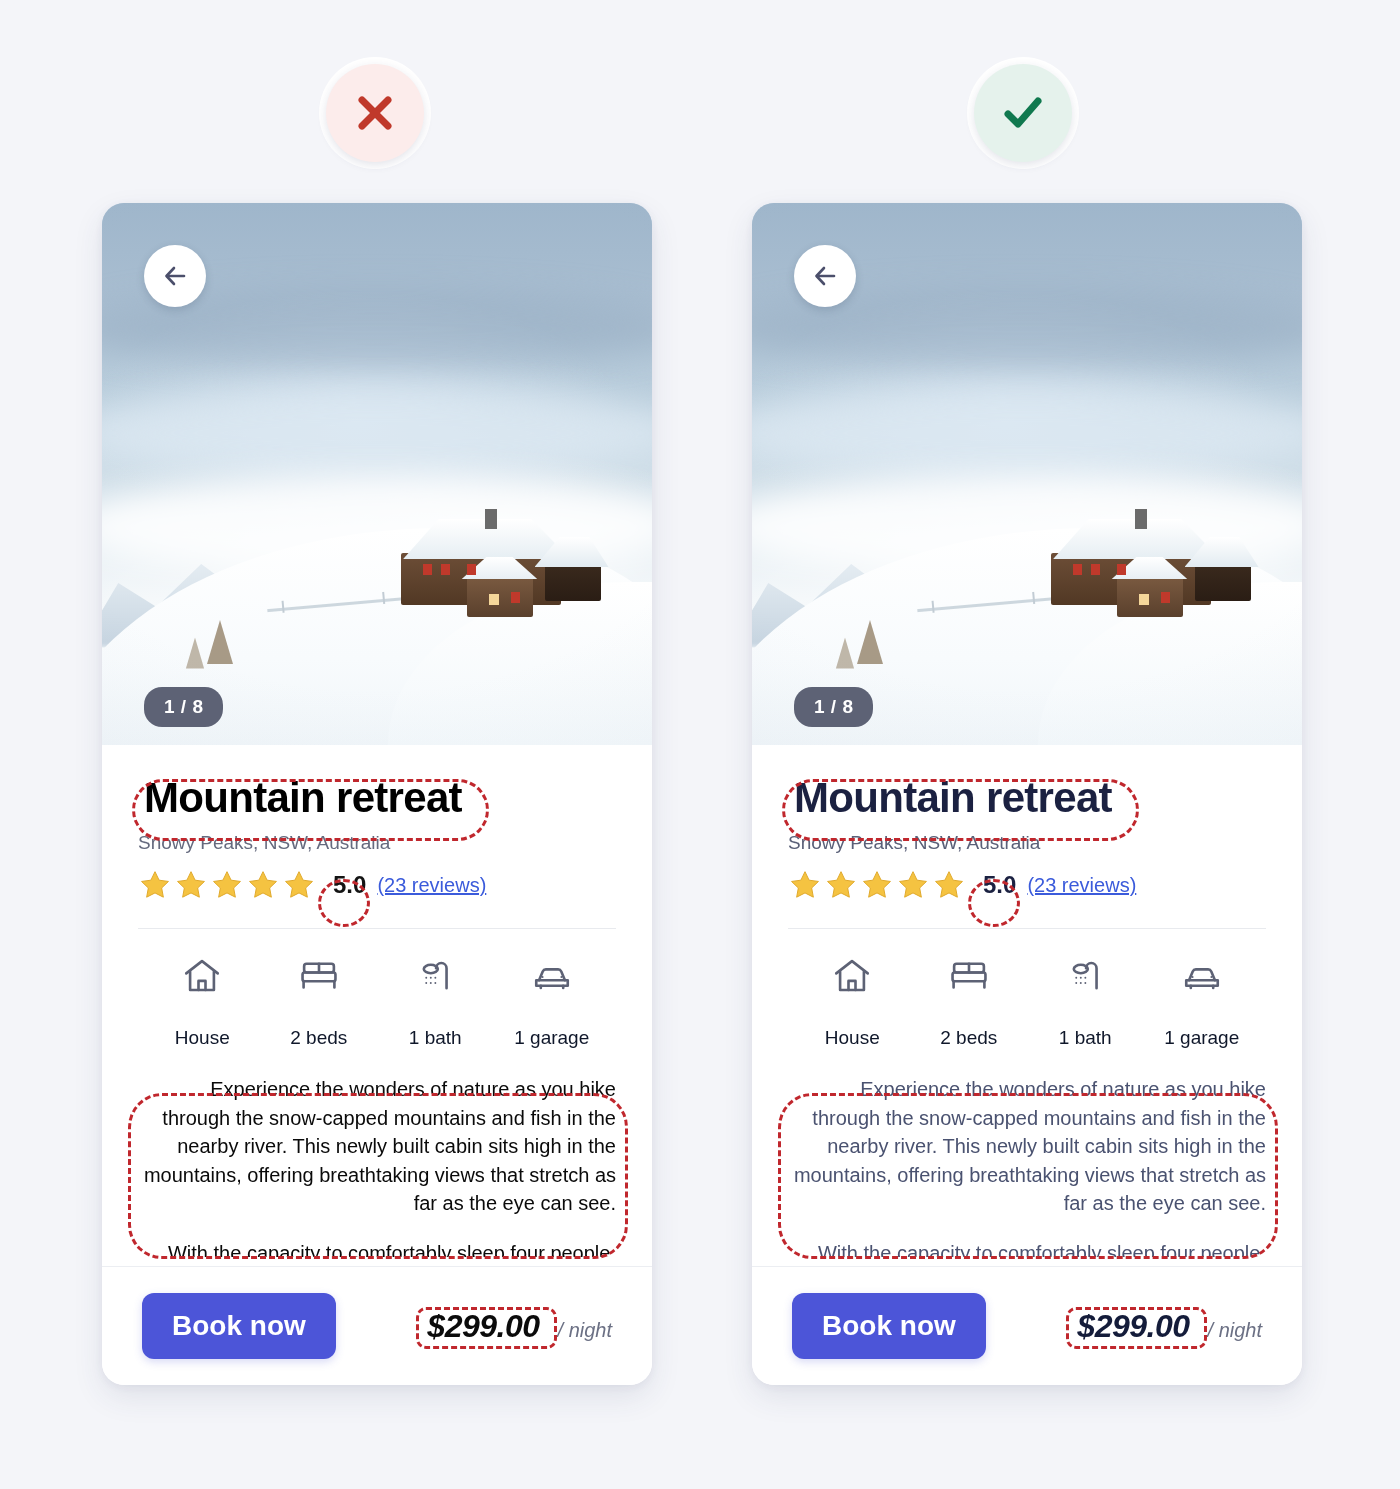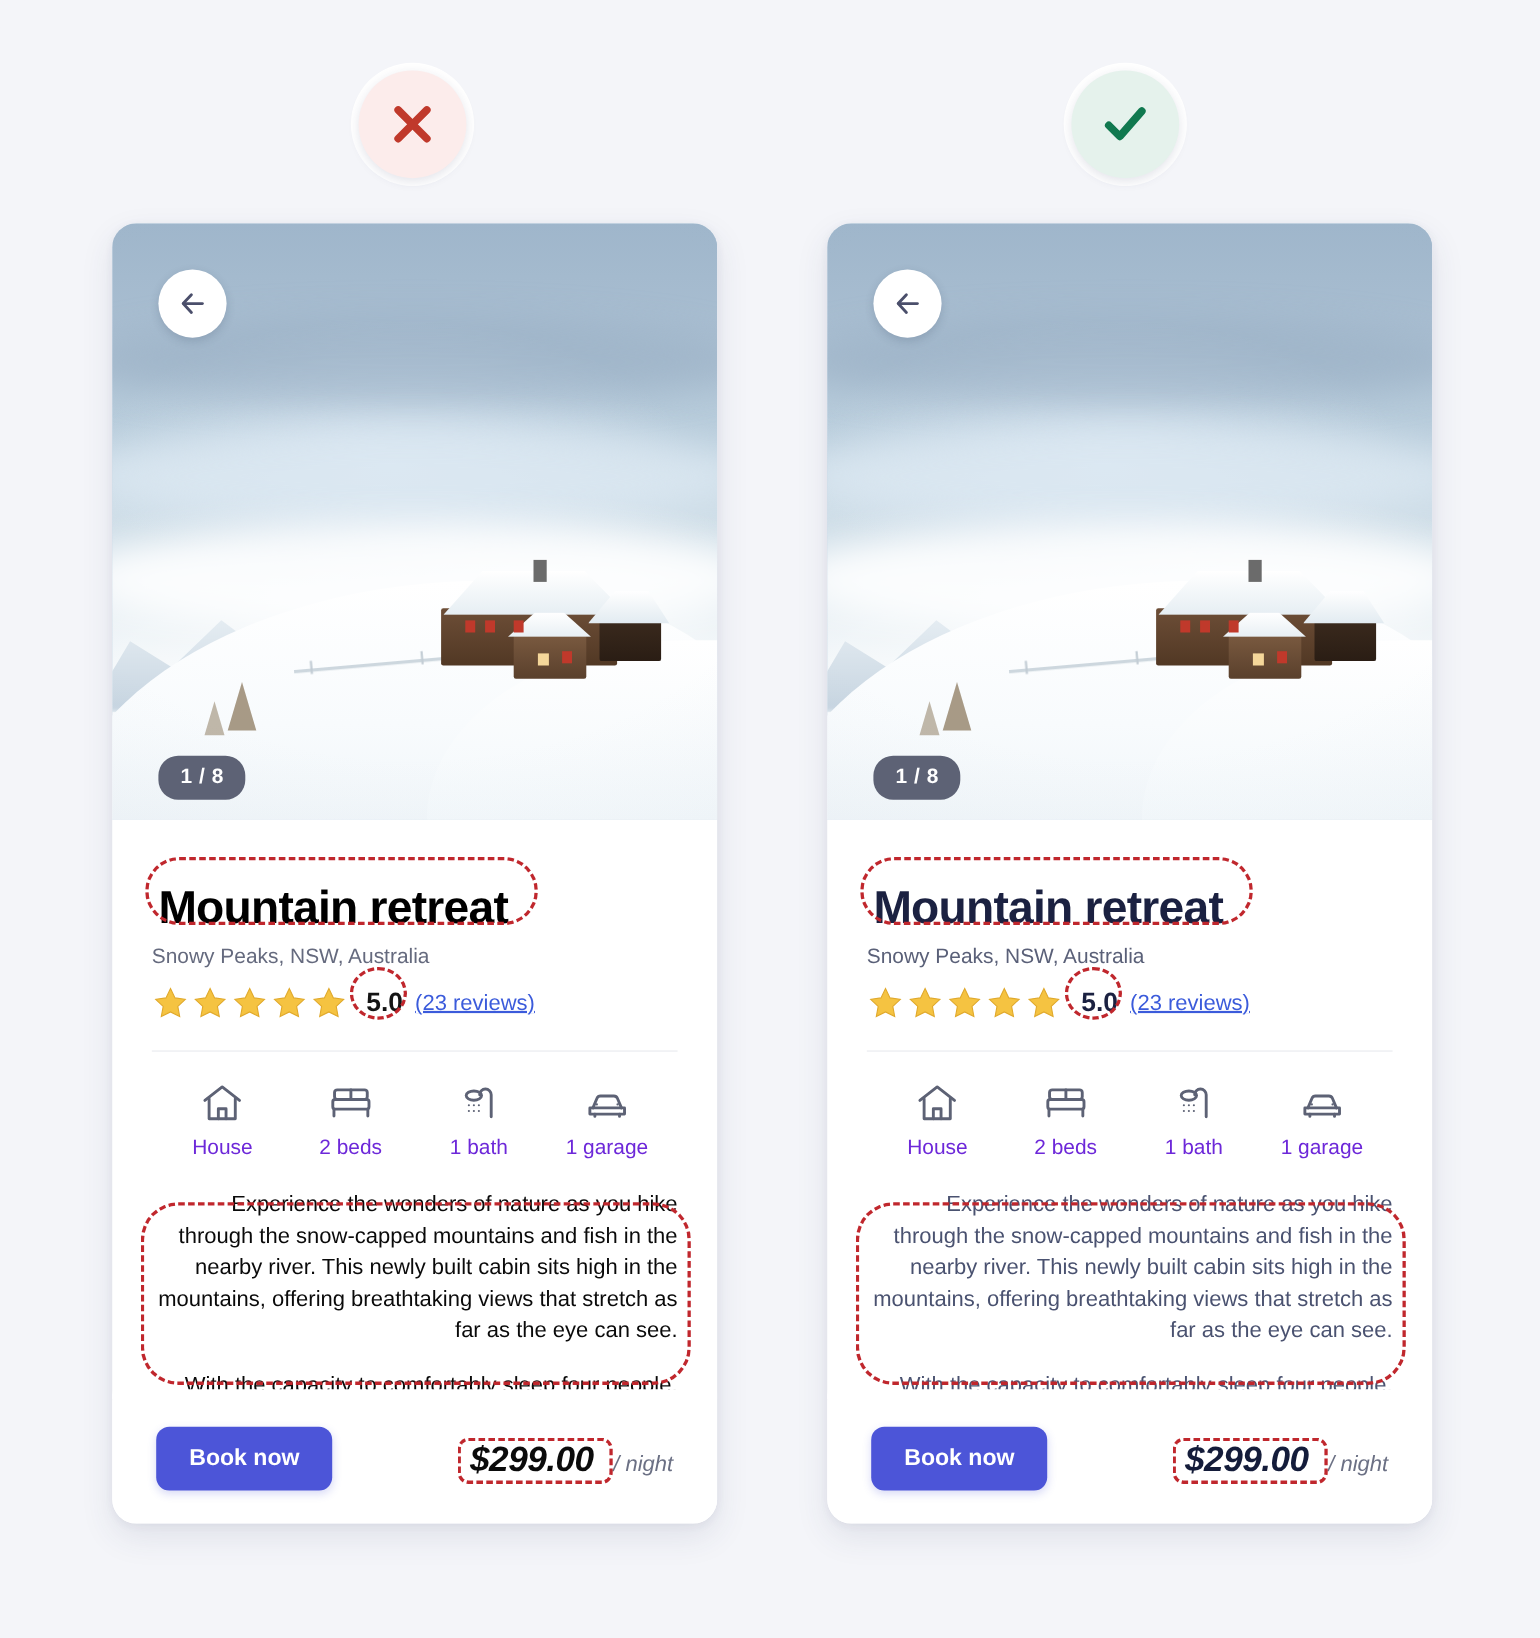--- a/index.html
+++ b/index.html
@@ -160,21 +160,21 @@
     position: absolute; left: 42px; bottom: 18px;
     background: #5d6275;
     color: #ffffff;
     font-size: 19px; font-weight: 700; letter-spacing: .5px;
     padding: 9px 20px; border-radius: 18px;
   }
 
   
   .body-wrap { padding: 28px 36px 0 36px; position: relative; }
 
-  .title-row { display: inline-block; position: relative; margin-top: 27px; }
+  .title-row { display: inline-block; position: relative; }
   .title {
     font-size: 42px; font-weight: 700; letter-spacing: -.7px; line-height: 1.08;
     padding: 2px 6px;
   }
   .card-left  .title { color: #000000; }
   .card-right .title { color: #1b2141; }
 
   .subtitle { margin-top: 10px; font-size: 19px; color: #656a7e; }
   .card-right .subtitle { color: #5a6078; }
 
@@ -190,21 +190,21 @@
     font-size: 20px; color: #3b5bdb; text-decoration: underline;
   }
 
   .divider { margin: 26px 0 0 0; height: 1px; background: #e8eaee; }
 
   .amenities {
     display: flex; justify-content: space-between;
     padding: 26px 6px 0 6px;
   }
   .amenity { display: flex; flex-direction: column; align-items: center; width: 120px; }
-  .amenity .label { margin-top: 9px; font-size: 19px; color: #6d28d9; }
+  .amenity .label { margin-top: 30px; font-size: 19px; color: #0f172a; }
 
   .desc-wrap { position: relative; margin-top: 26px; }
   .desc {
     font-size: 20px; line-height: 1.42; text-align: right;
     max-height: 182px; overflow: hidden;
   }
   .card-left  .desc { color: #0a0a0a; }
   .card-right .desc { color: #4a5270; }
   .desc p + p { margin-top: 22px; }
 
@@ -217,21 +217,21 @@
 
   .footer {
     position: absolute; left: 0; right: 0; bottom: 0;
     height: 118px;
     display: flex; align-items: center; justify-content: space-between;
     padding: 0 40px;
     background: #ffffff;
   }
   .book-btn {
     background: #4c55d8; color: #ffffff;
-    font-size: 21px; font-weight: 700;
+    font-size: 28px; font-weight: 700;
     padding: 17px 30px; border: none; border-radius: 12px;
     cursor: pointer;
     box-shadow: 0 3px 8px rgba(76,85,216,.22);
   }
   .price-wrap { display: flex; align-items: baseline; font-style: italic; }
   .price {
     font-size: 32px; font-weight: 700; letter-spacing: -.5px;
     padding: 2px 6px;
   }
   .card-left  .price { color: #0b0b0b; }

